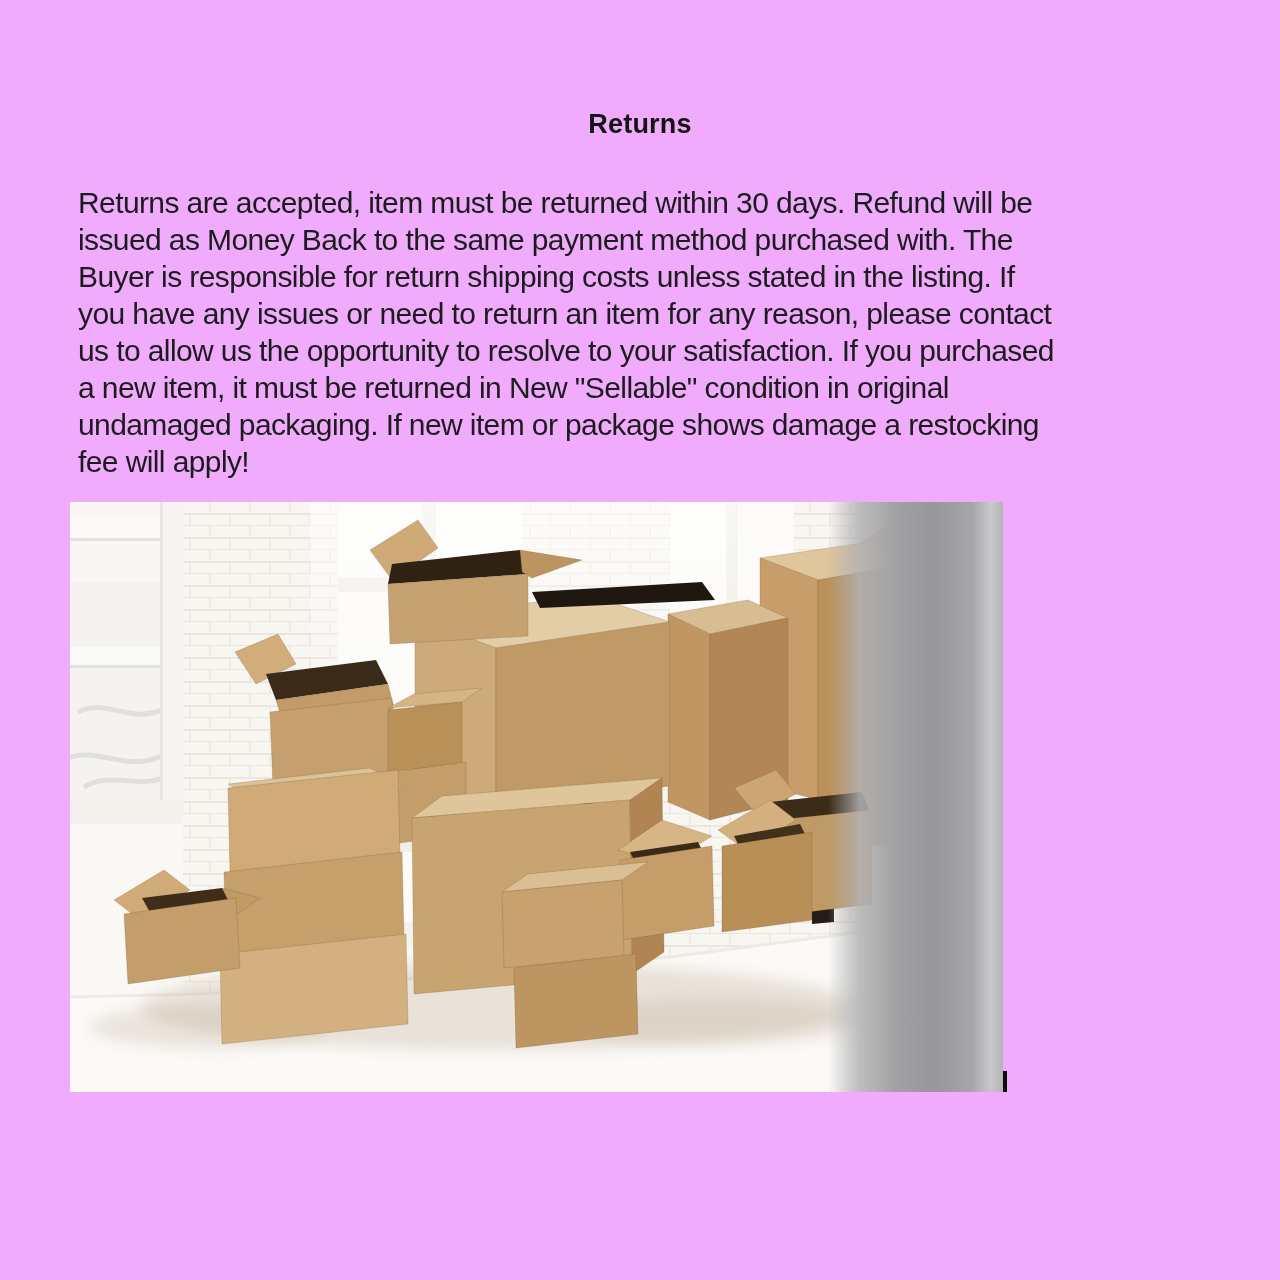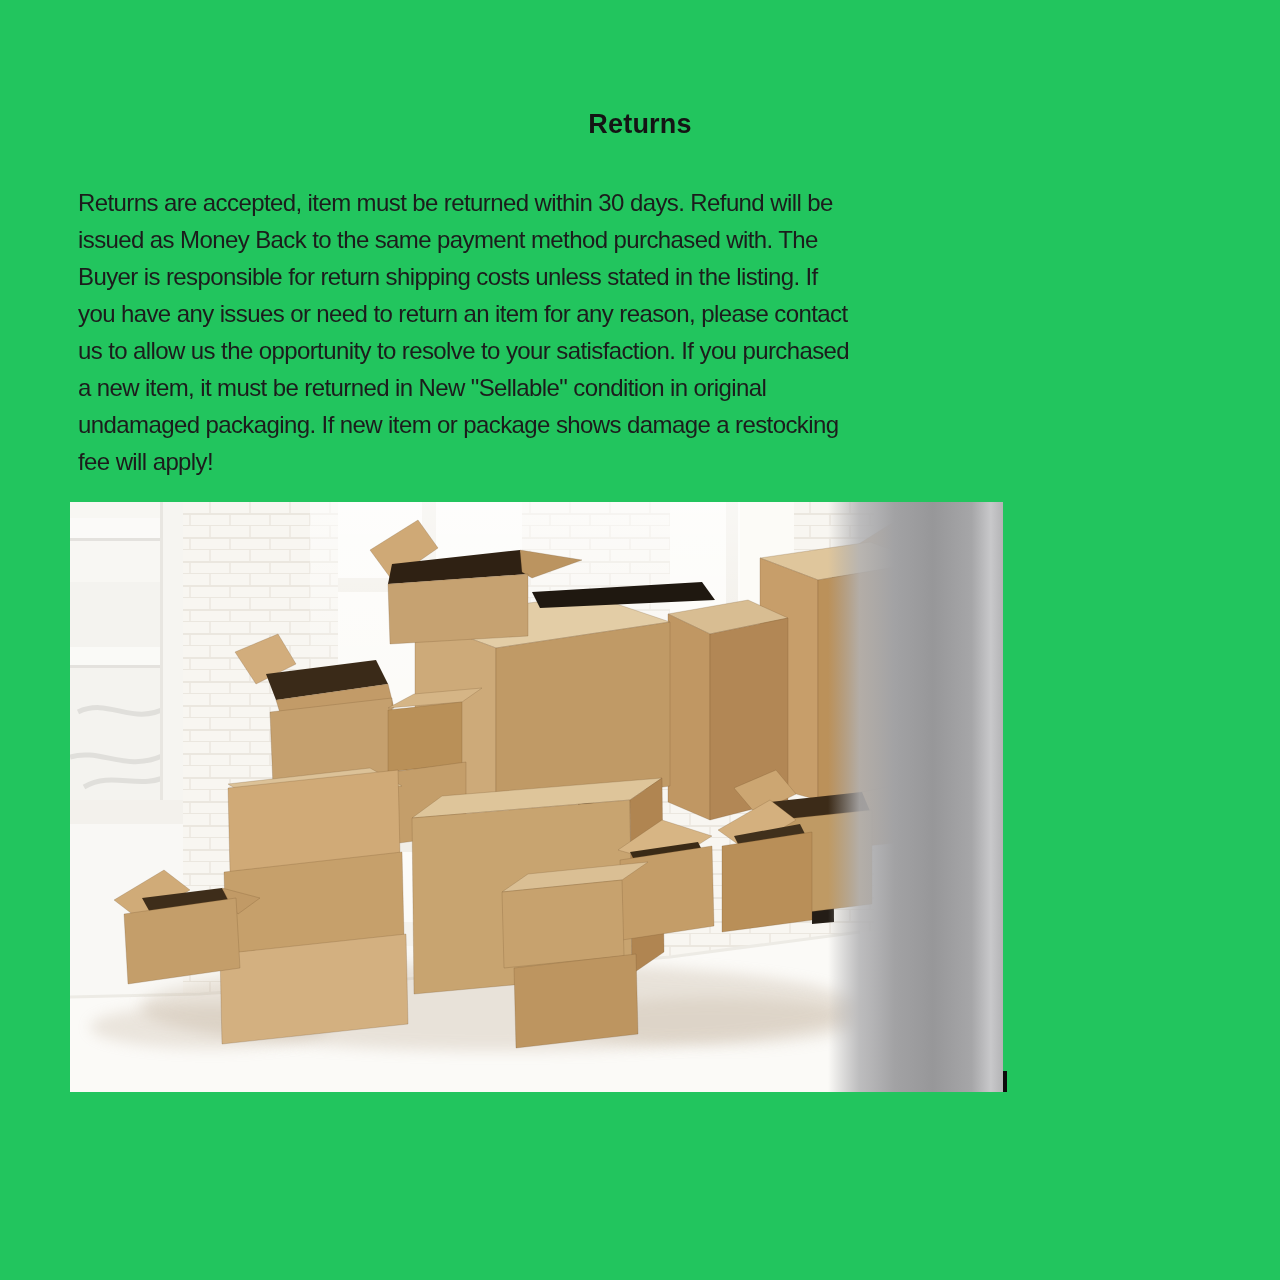--- a/index.html
+++ b/index.html
@@ -1,25 +1,25 @@
 <!DOCTYPE html>
 <html><head>
 <meta charset="utf-8">
 <style>
   html,body{margin:0;padding:0;background:#ffffff;}
   body{width:1280px;height:1280px;font-family:"Liberation Sans",sans-serif;color:#1b1b1b;}
-  .page{position:relative;width:1280px;height:1280px;background:#22c55e;overflow:hidden;}
+  .page{position:relative;width:1280px;height:1280px;background:#f0abfc;overflow:hidden;}
   .doc-title{
     position:absolute;top:108px;left:0;width:1280px;
     text-align:center;font-size:27px;font-weight:bold;line-height:32px;
     color:#141414;letter-spacing:0.2px;
   }
   .doc-body{
     position:absolute;top:184px;left:78px;
-    font-size:24px;line-height:37px;letter-spacing:-0.6px;
+    font-size:30px;line-height:37px;letter-spacing:-0.6px;
     color:#1c1c1c;white-space:pre;
   }
   .photo{position:absolute;top:502px;left:70px;width:933px;height:590px;}
   .photo svg{display:block;width:933px;height:590px;}
   .photo polygon{stroke:rgba(110,78,42,.22);stroke-width:1;stroke-linejoin:round;}
   .photo polygon.dark,.photo polygon.nostroke{stroke:none;}
   .cursor-bar{position:absolute;top:1071px;left:1003px;width:4px;height:21px;background:#0c0c0c;}
 </style>
 </head>
 <body>

